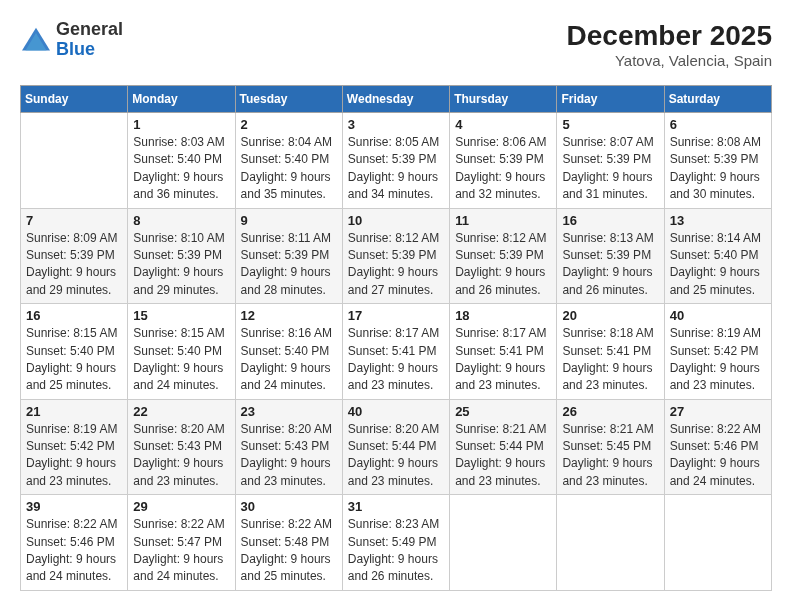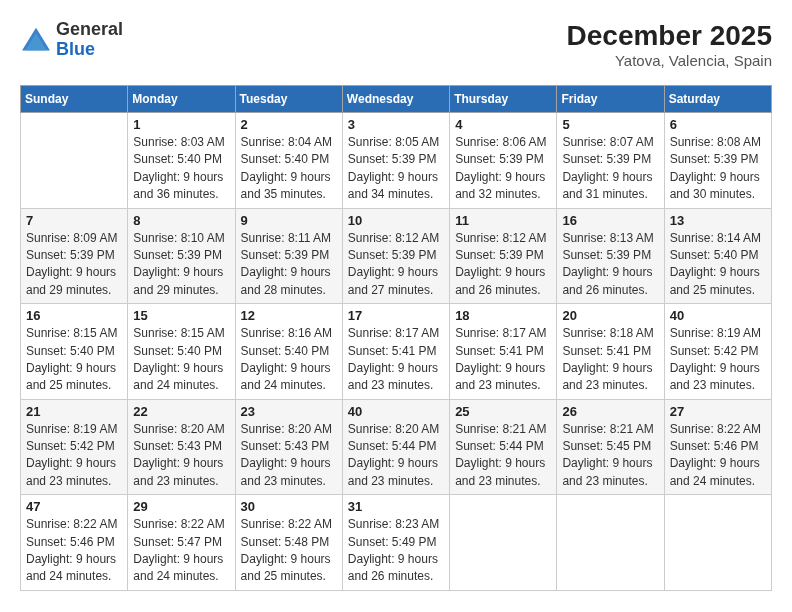--- a/index.html
+++ b/index.html
@@ -228,21 +228,21 @@
           <div class="day-number">26</div>
           <div class="cell-text">Sunrise: 8:21 AM<br>Sunset: 5:45 PM<br>Daylight: 9 hours and 23 minutes.</div>
         </td>
         <td>
           <div class="day-number">27</div>
           <div class="cell-text">Sunrise: 8:22 AM<br>Sunset: 5:46 PM<br>Daylight: 9 hours and 24 minutes.</div>
         </td>
       </tr>
       <tr>
         <td>
-          <div class="day-number">47</div>
+          <div class="day-number">39</div>
           <div class="cell-text">Sunrise: 8:22 AM<br>Sunset: 5:46 PM<br>Daylight: 9 hours and 24 minutes.</div>
         </td>
         <td>
           <div class="day-number">29</div>
           <div class="cell-text">Sunrise: 8:22 AM<br>Sunset: 5:47 PM<br>Daylight: 9 hours and 24 minutes.</div>
         </td>
         <td>
           <div class="day-number">30</div>
           <div class="cell-text">Sunrise: 8:22 AM<br>Sunset: 5:48 PM<br>Daylight: 9 hours and 25 minutes.</div>
         </td>

